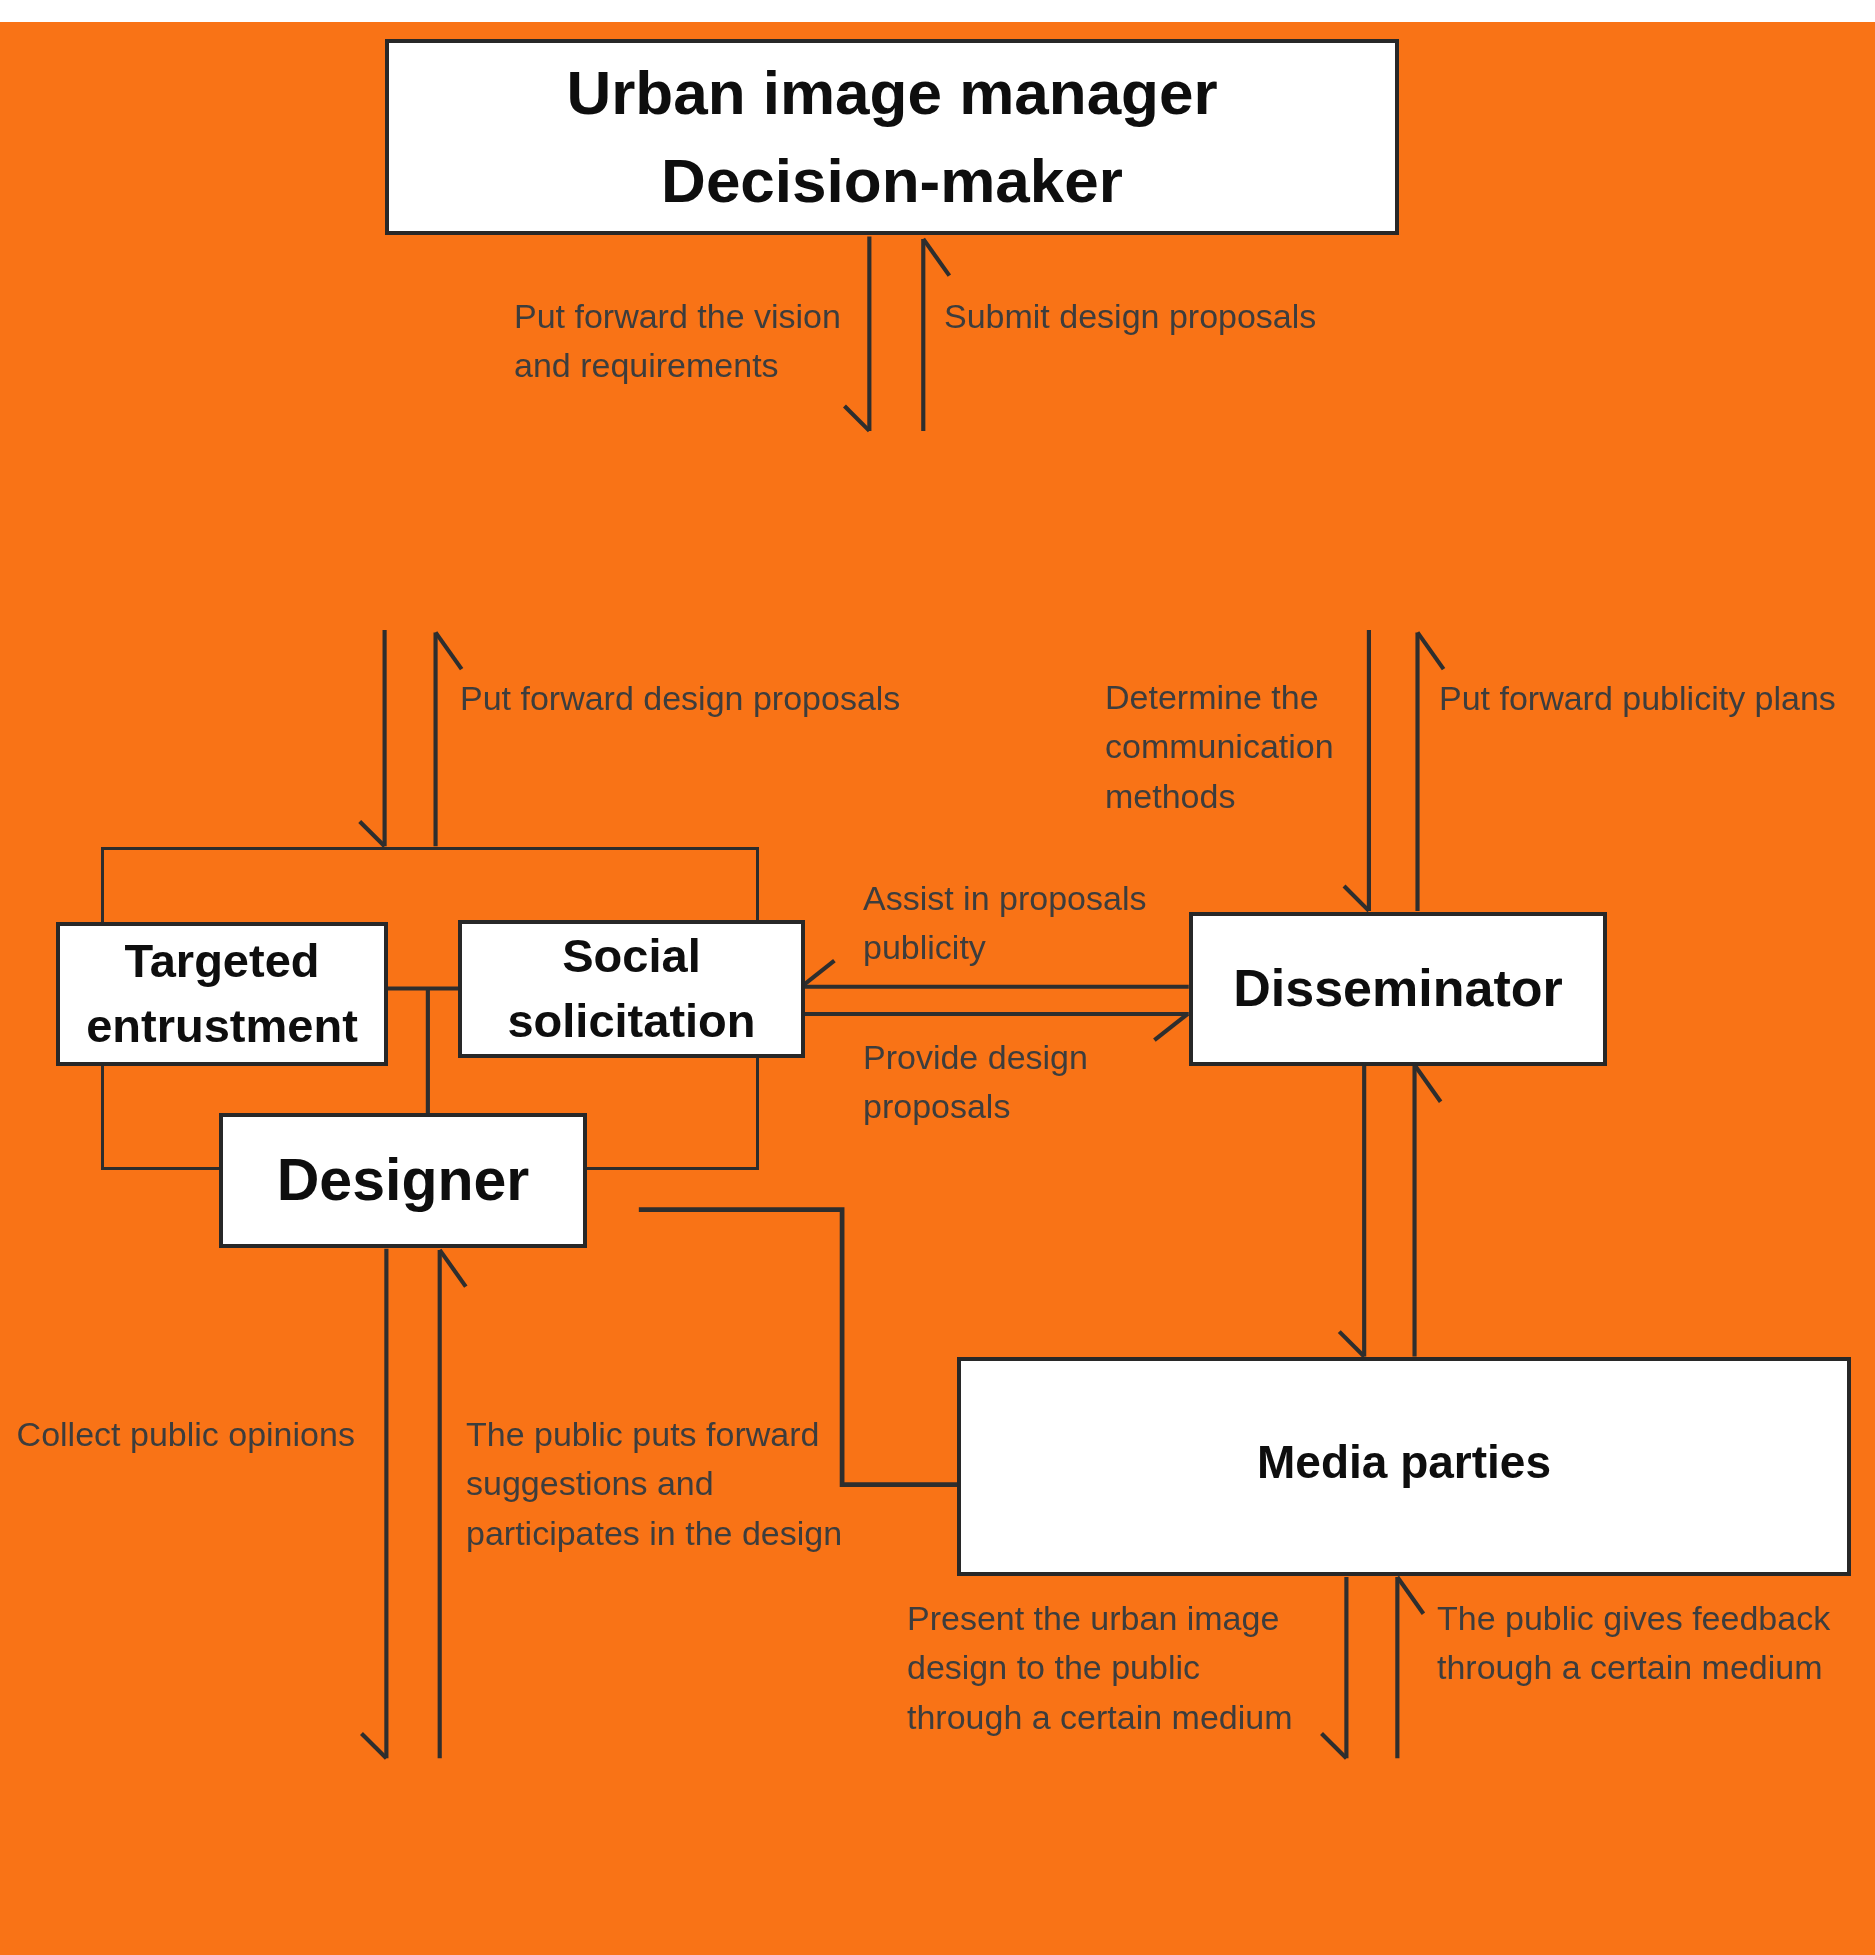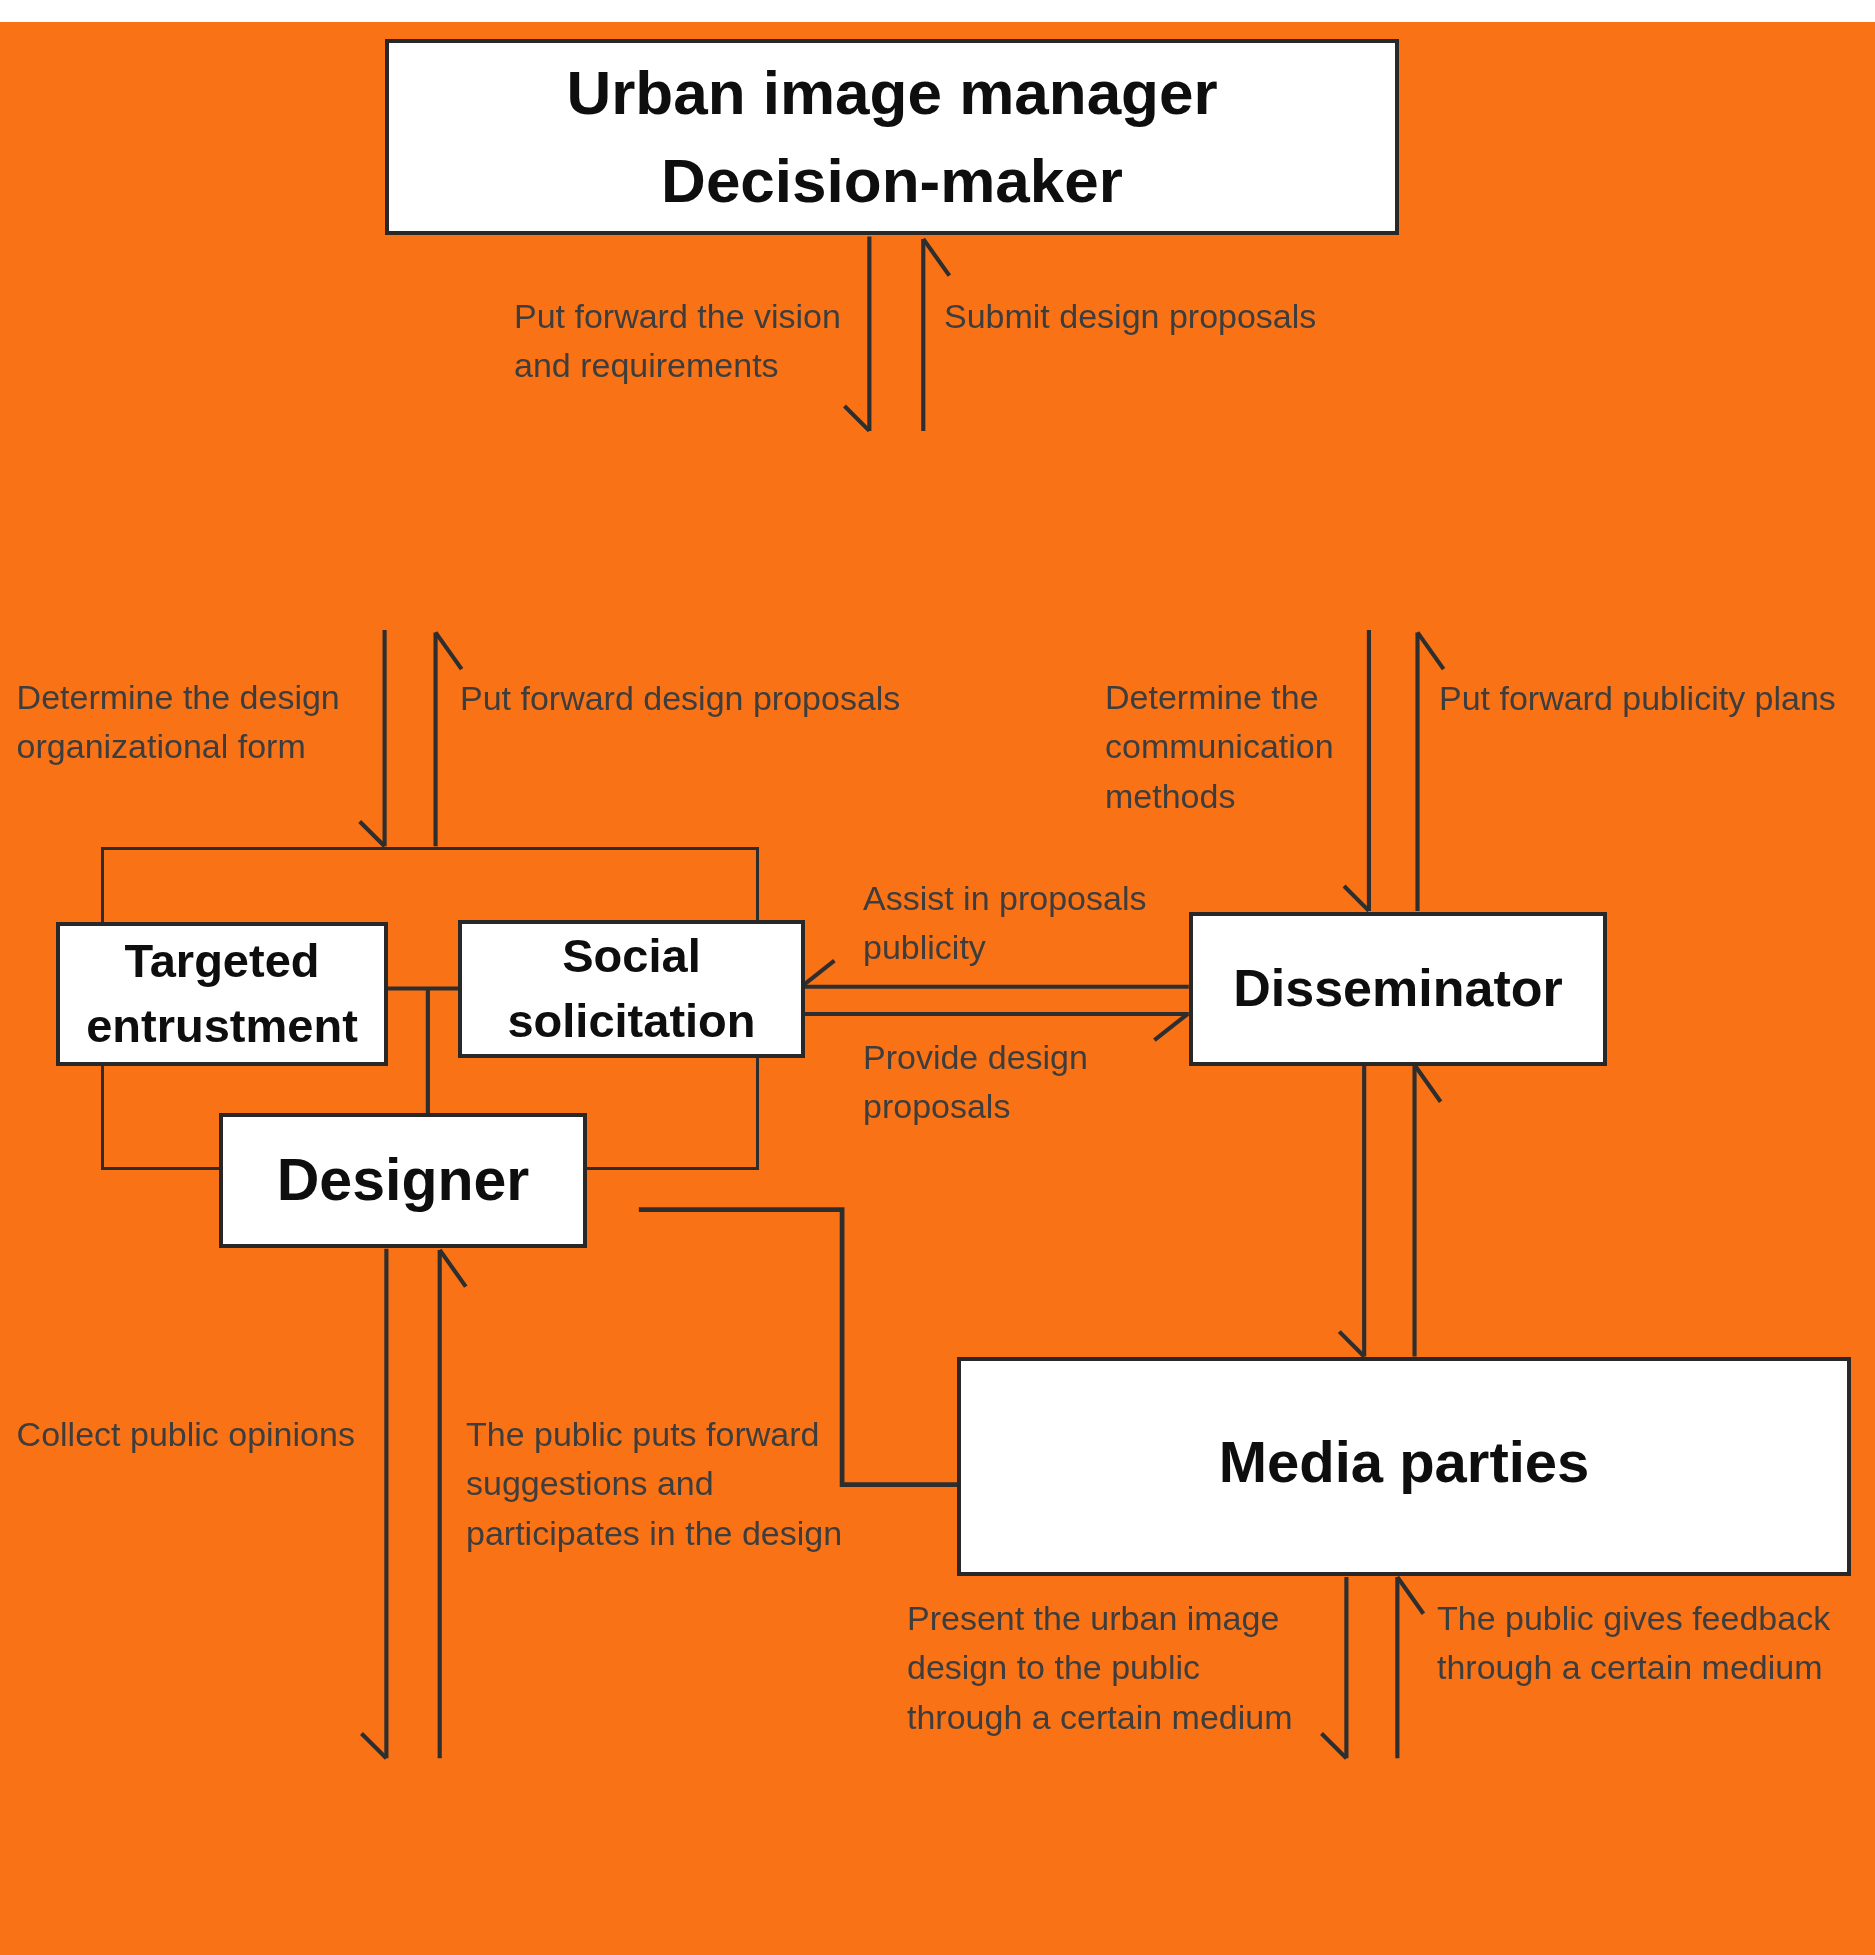--- a/index.html
+++ b/index.html
@@ -164,31 +164,29 @@
 
   <div class="box" style="left:219px;top:1091px;width:368px;height:135px;">
     <span class="node-title" style="font-size:59px;">Designer</span>
   </div>
 
   <div class="box" style="left:1189px;top:890px;width:418px;height:154px;border-width:4.7px;">
     <span class="node-title" style="font-size:52px;">Disseminator</span>
   </div>
 
   <div class="box" style="left:957px;top:1335px;width:894px;height:219px;border-width:4.7px;">
-    <span class="node-title" style="font-size:58px;margin-bottom:8.3px;">Media parties</span>
+    <span class="node-title" style="font-size:46px;margin-bottom:8.3px;">Media parties</span>
   </div>
 
 
   <div class="label" style="left:514px;top:270px;">Put forward the vision
 and requirements</div>
 
   <div class="label" style="left:944px;top:270px;">Submit design proposals</div>
 
-  <div class="label" style="left:16.6px;top:651px;">Determine the design
-organizational form</div>
 
   <div class="label" style="left:460px;top:652px;">Put forward design proposals</div>
 
   <div class="label" style="left:1105px;top:651px;">Determine the
 communication
 methods</div>
 
   <div class="label" style="left:1439px;top:652px;">Put forward publicity plans</div>
 
   <div class="label" style="left:863px;top:852px;">Assist in proposals

